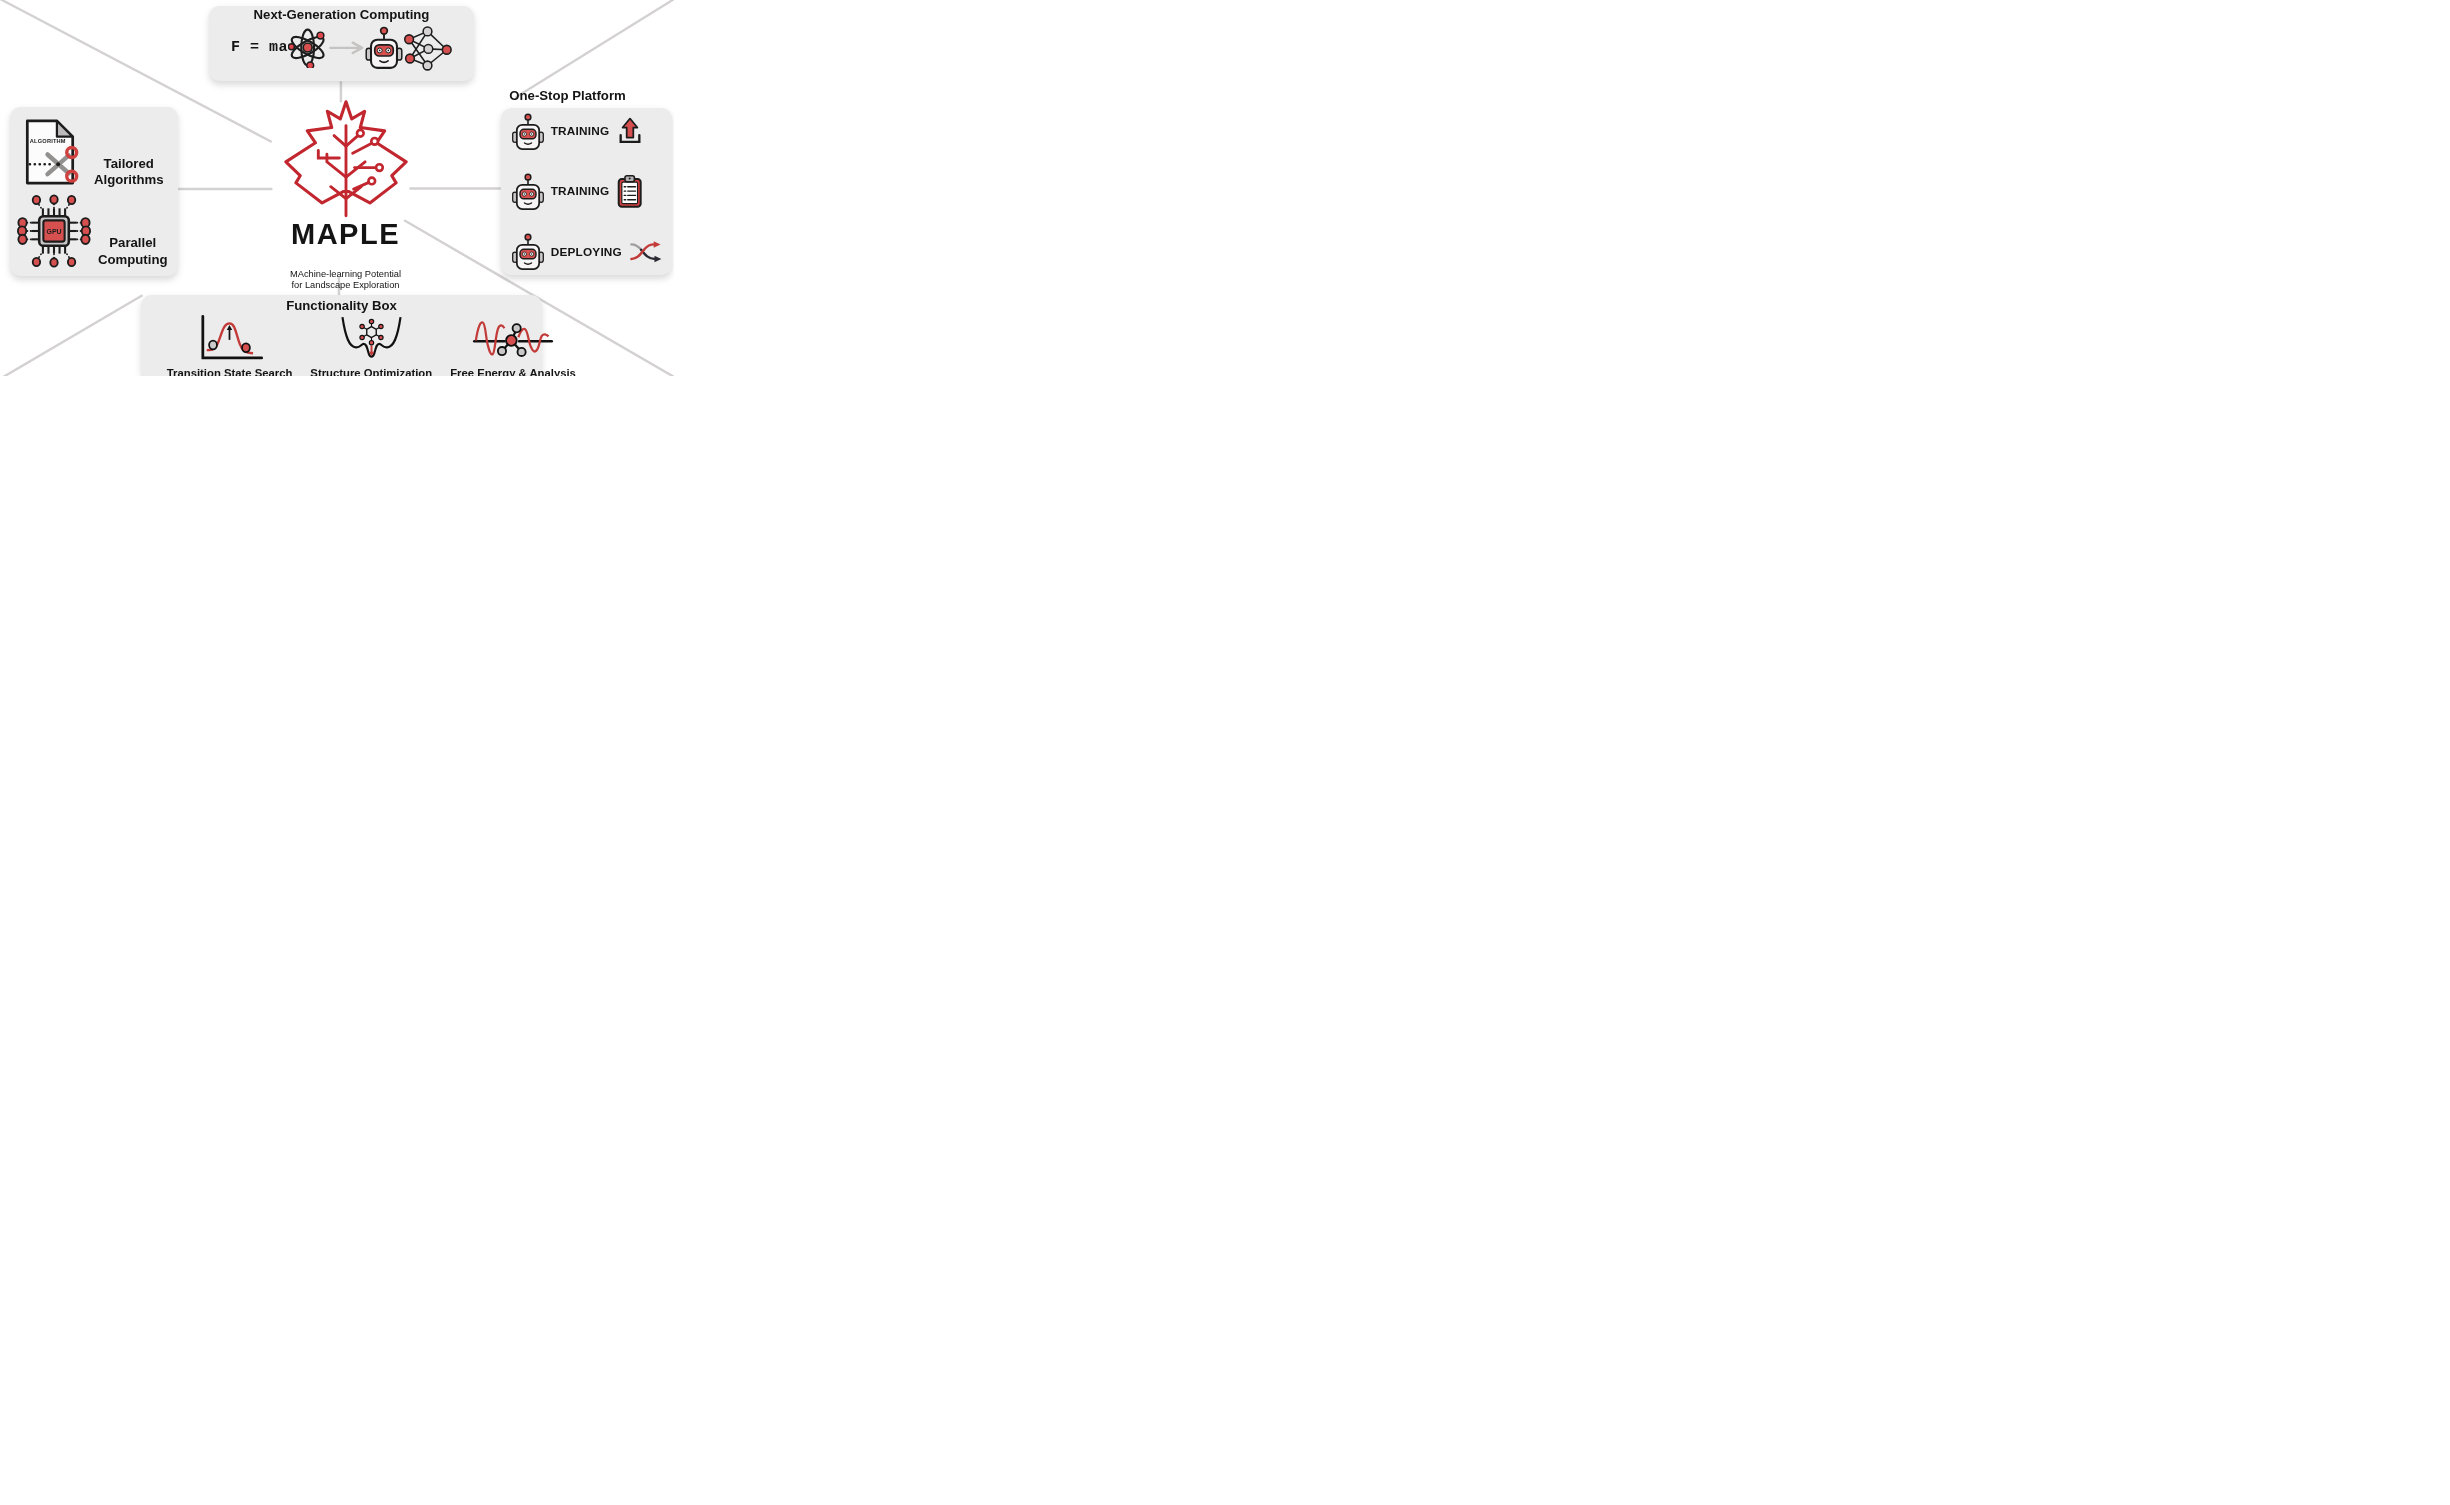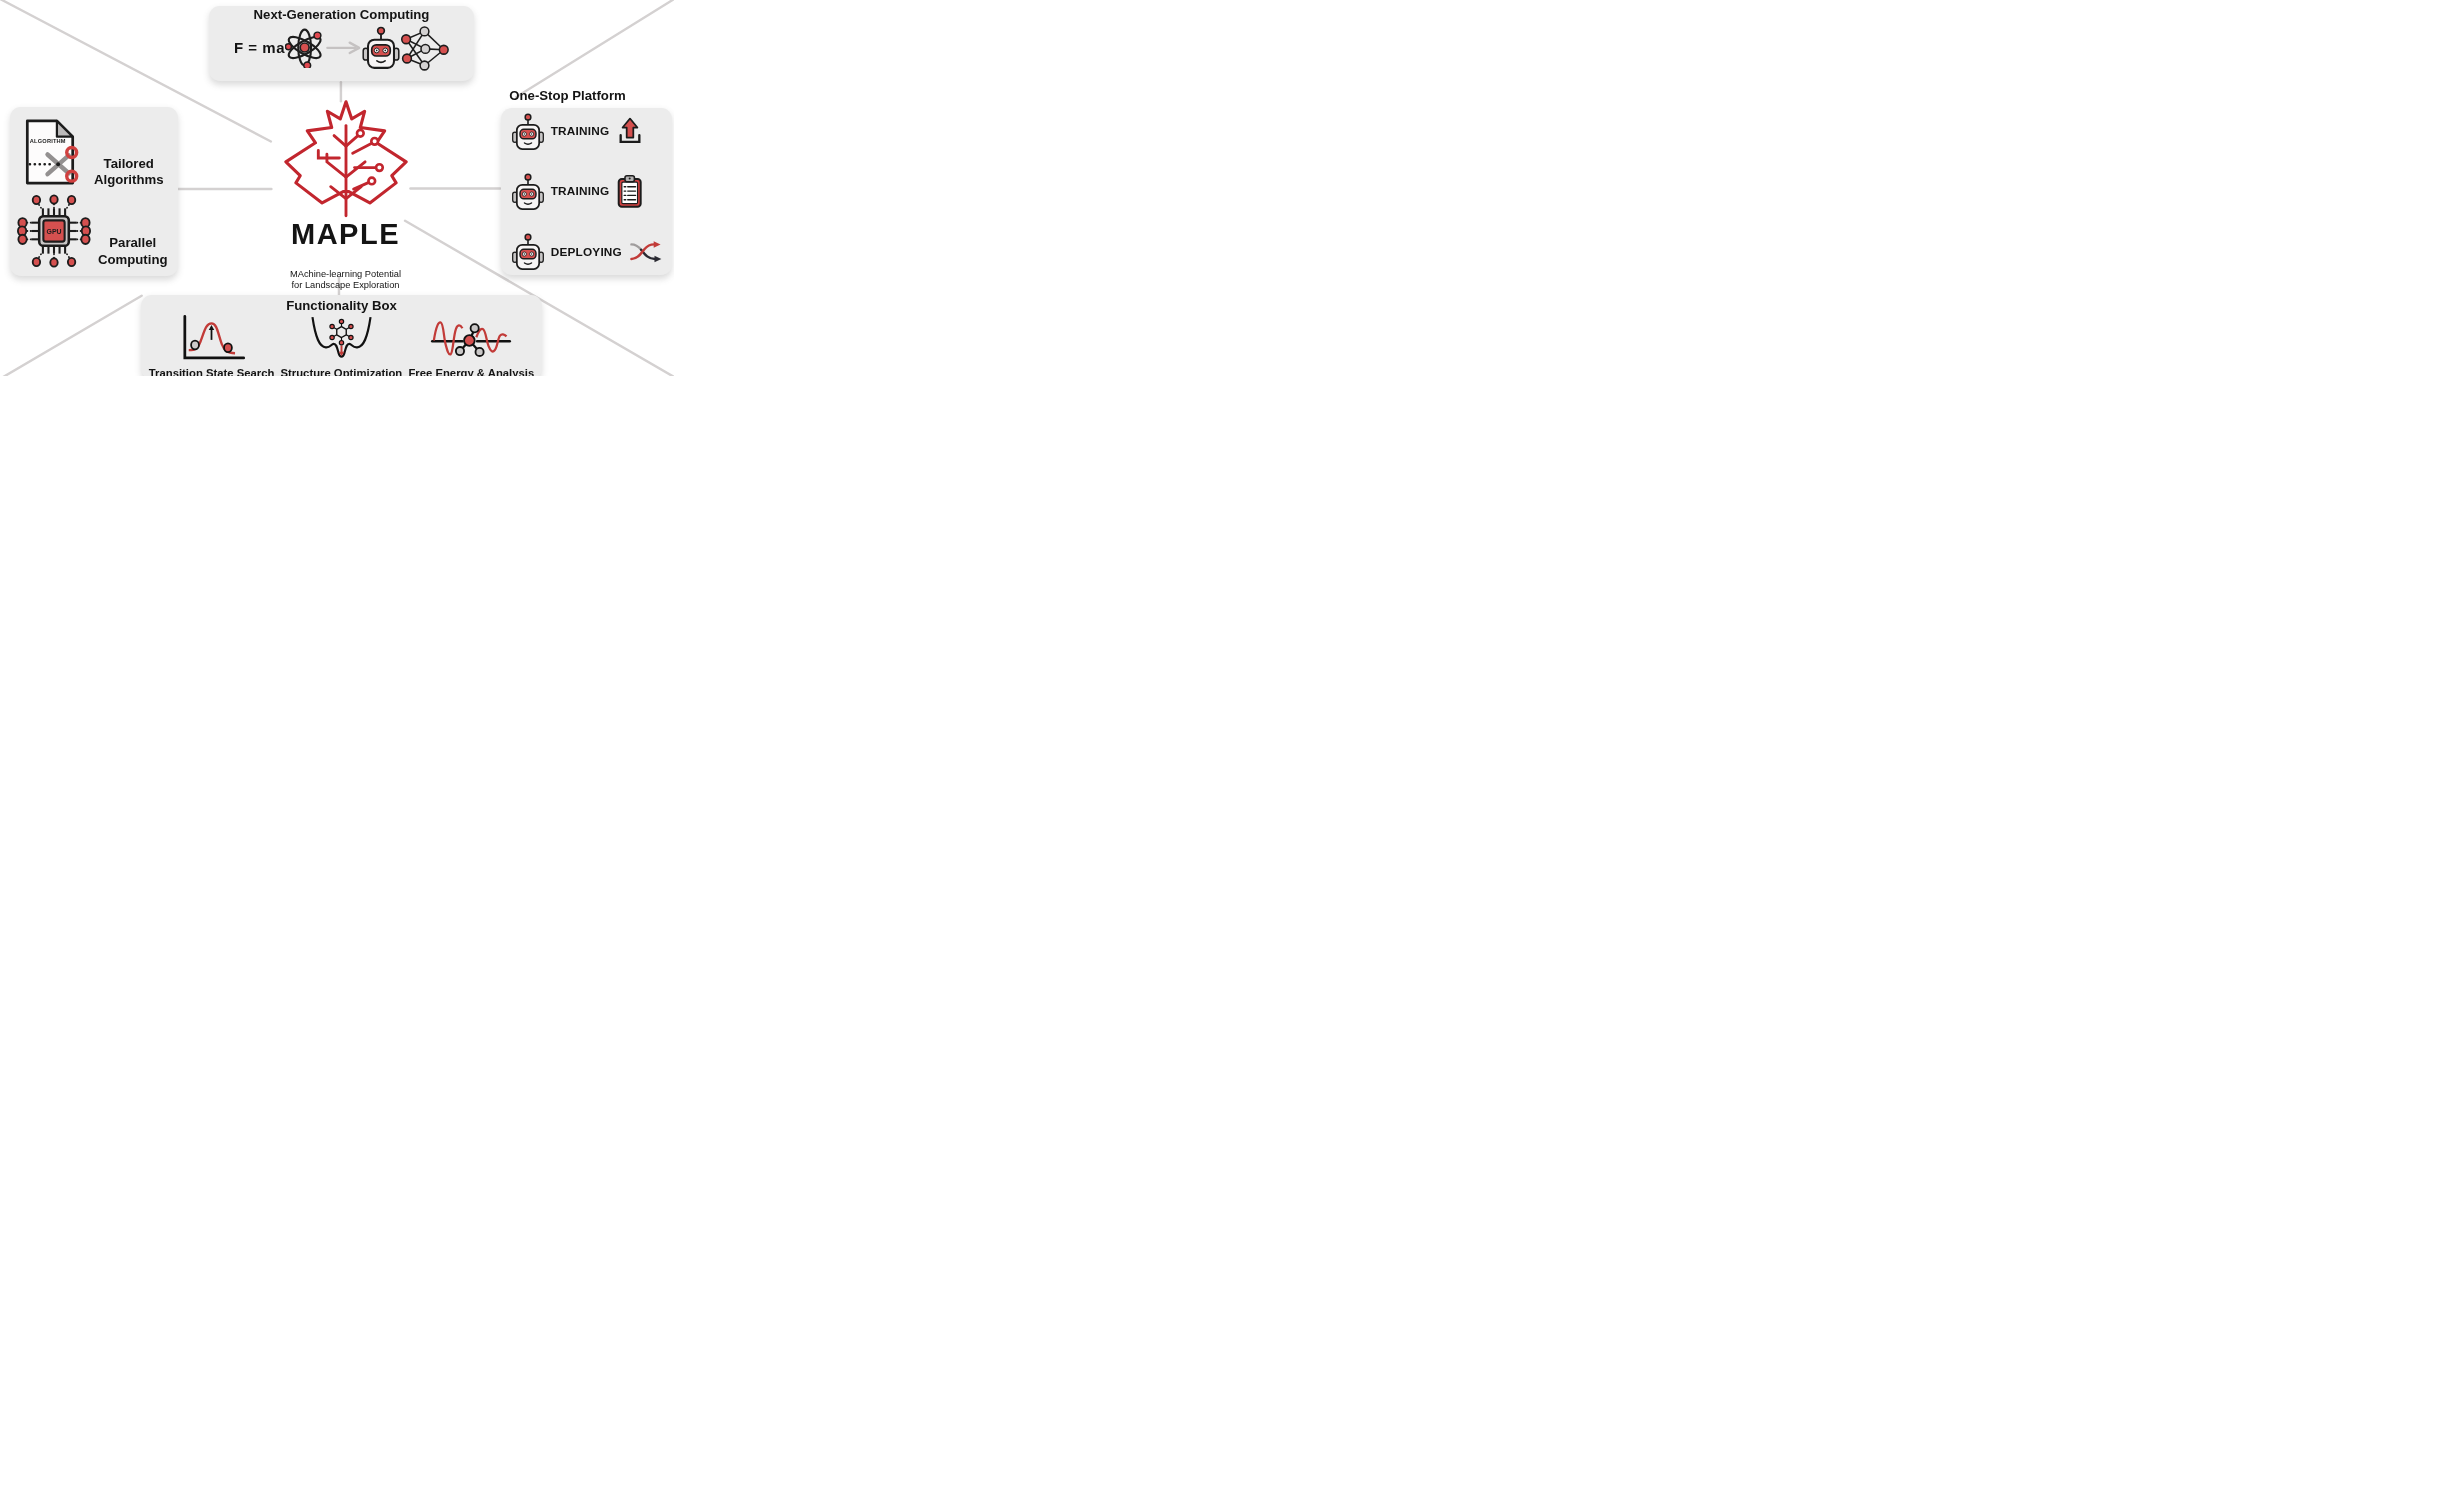--- a/index.html
+++ b/index.html
@@ -6,21 +6,21 @@
   body{font-family:"Liberation Sans", sans-serif; color:#141414;}
   .stage{position:relative;width:674px;height:376px;overflow:hidden;background:#fff;}
   svg{display:block;}
   .underlay{position:absolute;left:0;top:0;z-index:0;}
   .box{position:absolute;background:#ececec;border-radius:10.8px;z-index:2;
        box-shadow:0 3.4px 6.9px rgba(90,90,90,.22);}
   .box-title{font-weight:700;text-align:center;}
   
   .top-box{left:209px;top:6.4px;width:265px;height:75px;}
   .top-box .box-title{font-size:13.2px;margin-top:1px;}
-  .top-row{display:flex;align-items:center;justify-content:center;gap:0;height:51px;}
+  .top-row{display:flex;align-items:center;justify-content:center;gap:0;height:51px;font-family:Liberation Mono, monospace;}
   .formula{font-size:15px;font-weight:700;letter-spacing:0.5px;}
   
   .left-box{left:9.8px;top:107px;width:168px;height:169px;display:flex;flex-direction:column;justify-content:space-evenly;padding:2.9px 0;box-sizing:border-box;}
   .side-row{display:flex;align-items:flex-end;gap:3.9px;padding:0 6.9px;}
   .side-label{flex:1;text-align:center;font-size:13.2px;font-weight:700;line-height:1.25;}
   
   .right-title{position:absolute;left:482px;top:88px;width:171px;text-align:center;
                font-size:13.2px;font-weight:700;z-index:2;}
   .right-box{left:501px;top:108px;width:171px;height:167px;display:flex;flex-direction:column;justify-content:space-evenly;padding:3.9px 0 3.9px 10.8px;box-sizing:border-box;gap:22px;}
   .plat-row{display:flex;align-items:center;gap:6.9px;}
@@ -28,21 +28,21 @@
   
   .center-logo{position:absolute;left:265px;top:100px;width:161px;z-index:1;text-align:center;}
   .leaf-wrap{display:flex;justify-content:center;}
   .maple-name{font-size:29px;font-weight:700;letter-spacing:1.5px;line-height:1;margin-top:2px;}
   .maple-sub{font-size:9.3px;font-weight:400;line-height:1.18;}
   .maple-sub.first{margin-top:20px;}
   
   .bottom-box{left:141px;top:295px;width:401px;height:84px;box-sizing:border-box;padding:2.9px 7.8px 0 7.8px;}
   .bottom-box .box-title{font-size:13.2px;}
   .panels{display:flex;justify-content:space-between;align-items:flex-end;margin-top:1px;}
-  .panel{display:flex;flex-direction:column;align-items:center;}
+  .panel{display:flex;flex-direction:column;align-items:center;margin-left:18px;}
   .panel-label{font-size:11.3px;font-weight:700;margin-top:2px;white-space:nowrap;}
 </style>
 </head>
 <body>
 
 <div class="stage">
 
   <svg class="underlay" width="674" height="376" viewBox="0 0 1376 768">
     <g stroke="#d4d1d1" stroke-width="5" stroke-linecap="round" fill="none">
       <line x1="-4" y1="-4" x2="553" y2="289"></line>

